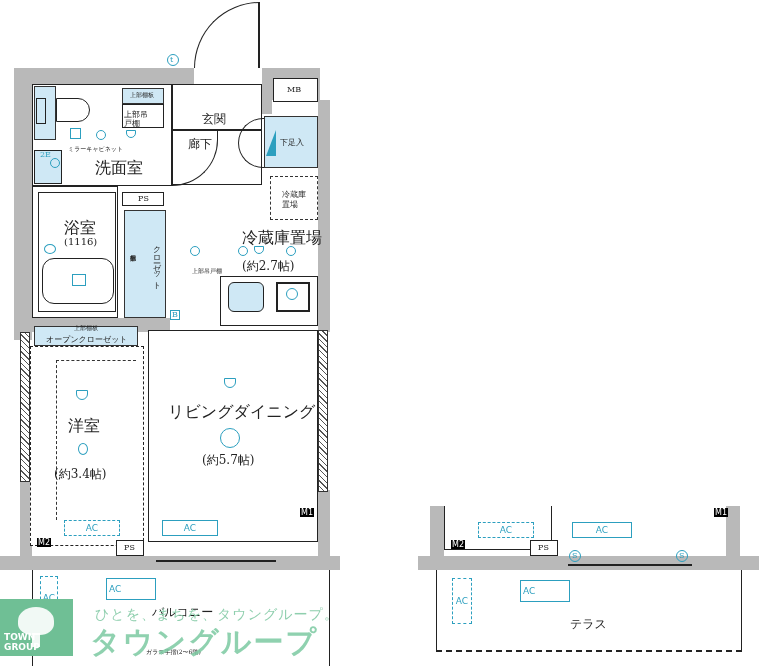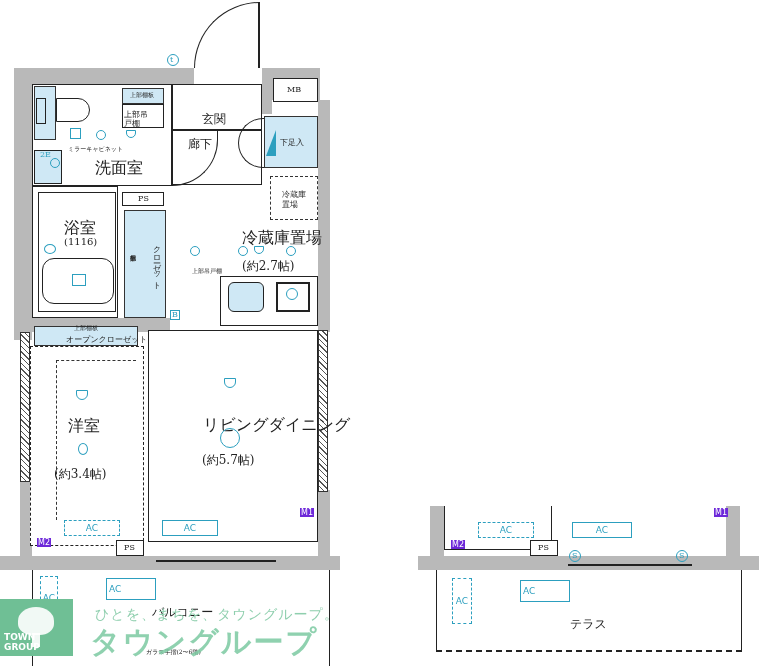--- a/index.html
+++ b/index.html
@@ -12,21 +12,21 @@
   .dash{position:absolute;border:1px dashed #333;box-sizing:border-box;}
   .lbl{position:absolute;white-space:nowrap;}
   .big{font-size:16px;}
   .sm{font-size:12px;}
   .tiny{font-size:8px;}
   .cyan{color:#2c9fbf;}
   .fix{position:absolute;border:1.5px solid #2c9fbf;border-radius:50%;box-sizing:border-box;}
   .ac{position:absolute;border:1px solid #2c9fbf;box-sizing:border-box;color:#2c9fbf;font-family:"DejaVu Sans",sans-serif;font-size:9px;display:flex;align-items:center;justify-content:center;}
   .acd{border-style:dashed;}
   .hatch{position:absolute;background:repeating-linear-gradient(45deg,#fff 0 3px,#555 3px 4px);border:1px solid #333;box-sizing:border-box;}
-  .meter{position:absolute;background:#6d28d9;color:#fff;font-family:"DejaVu Sans",sans-serif;font-size:8px;padding:0 1px;}
+  .meter{position:absolute;background:#000000;color:#fff;font-family:"DejaVu Sans",sans-serif;font-size:8px;padding:0 1px;}
   .logo-box{position:absolute;left:0;top:599px;width:73px;height:57px;background:#6fbf95;}
   .logo-text{position:absolute;left:4px;bottom:4px;color:#fff;font-family:"DejaVu Sans",sans-serif;font-size:9px;font-weight:bold;}
   .slogan{position:absolute;left:95px;top:606px;color:#8fcfae;font-family:"DejaVu Sans",sans-serif;font-size:14px;letter-spacing:1px;}
   .brand{position:absolute;left:90px;top:622px;color:#7ccaa2;font-family:"DejaVu Sans",sans-serif;font-size:30px;font-weight:bold;opacity:.85;letter-spacing:2px;}
 </style>
 </head>
 <body>
 
 <div>
 
@@ -105,36 +105,36 @@
   <div class="fix" style="left:254px;top:246px;width:10px;height:8px;border-radius:0 0 6px 6px;"></div>
   <div class="fix" style="left:286px;top:246px;width:10px;height:10px;"></div>
   <div class="lbl tiny" style="left:192px;top:267px;font-size:6px;">上部吊戸棚</div>
   <div class="room" style="left:220px;top:276px;width:98px;height:50px;"></div>
   <div class="abs" style="left:228px;top:282px;width:36px;height:30px;border:1px solid #222;border-radius:6px;background:#cfe8f5;box-sizing:border-box;"></div>
   <div class="abs" style="left:276px;top:282px;width:34px;height:30px;border:2px solid #222;box-sizing:border-box;"></div>
   <div class="fix" style="left:286px;top:288px;width:12px;height:12px;"></div>
 
   <div class="blue" style="left:34px;top:326px;width:104px;height:20px;"></div>
   <div class="lbl tiny" style="left:74px;top:324px;font-size:6px;">上部棚板</div>
-  <div class="lbl tiny" style="left:66px;top:334px;font-family:Liberation Mono, monospace;">オープンクローゼット</div>
+  <div class="lbl tiny" style="left:46px;top:334px;font-family:Liberation Mono, monospace;">オープンクローゼット</div>
 
   <div class="room" style="left:30px;top:346px;width:114px;height:200px;border-style:dashed;"></div>
   <div class="dash" style="left:56px;top:360px;width:80px;height:160px;border-right:none;border-bottom:none;"></div>
   <div class="fix" style="left:76px;top:390px;width:12px;height:10px;border-radius:0 0 8px 8px;"></div>
   <div class="lbl big" style="left:68px;top:416px;">洋室</div>
   <div class="fix" style="left:78px;top:443px;width:10px;height:12px;"></div>
   <div class="lbl sm" style="left:54px;top:466px;">(約3.4帖)</div>
   <div class="ac acd" style="left:64px;top:520px;width:56px;height:16px;">AC</div>
   <div class="meter" style="left:37px;top:538px;">M2</div>
   <div class="room" style="left:116px;top:540px;width:28px;height:16px;"></div>
   <div class="lbl tiny" style="left:124px;top:543px;">PS</div>
 
   <div class="room" style="left:148px;top:330px;width:170px;height:212px;border-style:solid;"></div>
   <div class="fix" style="left:224px;top:378px;width:12px;height:10px;border-radius:0 0 8px 8px;"></div>
-  <div class="lbl big" style="left:168px;top:415px;margin-left:35px;">リビングダイニング</div>
+  <div class="lbl big" style="left:168px;top:402px;">リビングダイニング</div>
   <div class="fix" style="left:220px;top:428px;width:20px;height:20px;"></div>
   <div class="lbl sm" style="left:202px;top:452px;">(約5.7帖)</div>
   <div class="ac" style="left:162px;top:520px;width:56px;height:16px;">AC</div>
   <div class="meter" style="left:300px;top:508px;">M1</div>
   <div class="line" style="left:156px;top:560px;width:120px;height:2px;"></div>
 
   <div class="abs" style="left:32px;top:570px;width:296px;height:96px;border-left:1px solid #222;border-right:1px solid #222;"></div>
   <div class="ac acd" style="left:40px;top:576px;width:18px;height:44px;">AC</div>
   <div class="ac" style="left:106px;top:578px;width:50px;height:22px;justify-content:flex-start;padding-left:2px;">AC</div>
   <div class="lbl sm" style="left:152px;top:604px;">バルコニー</div>

